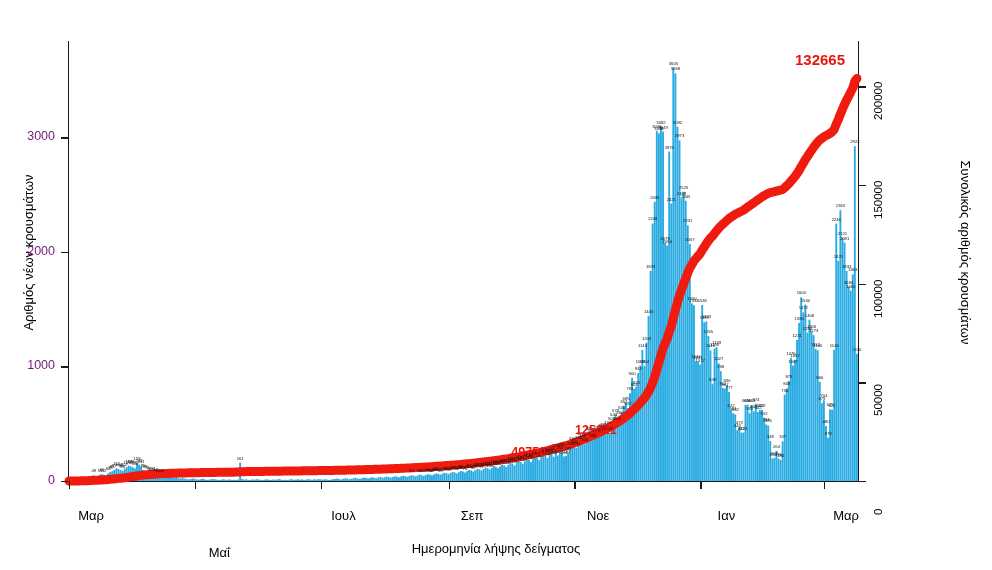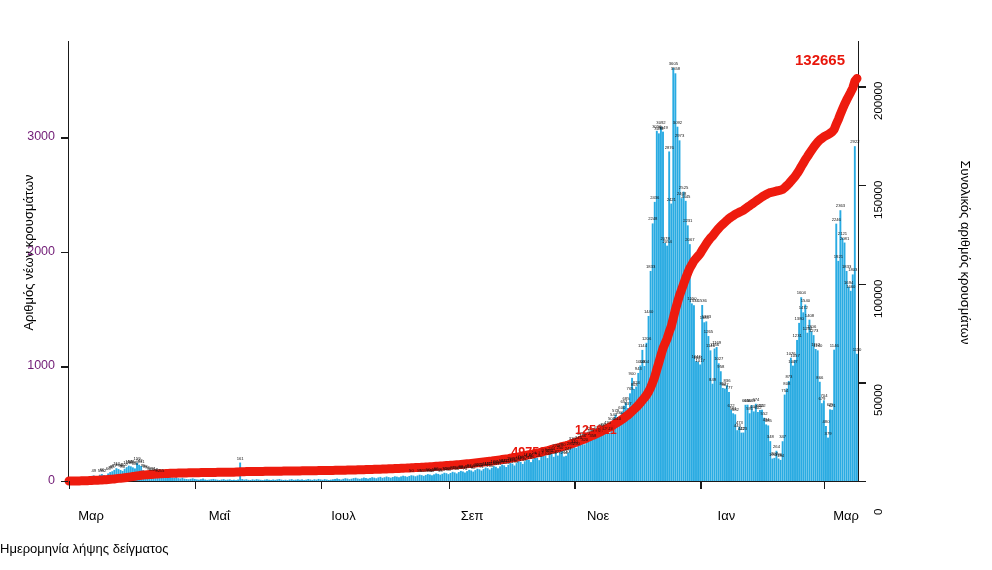--- a/index.html
+++ b/index.html
@@ -38,21 +38,21 @@
 
   #ylabel-left{
     position:absolute;left:-192px;top:245px;width:440px;text-align:center;
     transform:rotate(-90deg);font-size:13px;color:#000;white-space:nowrap;
   }
   #ylabel-right{
     position:absolute;left:745px;top:245px;width:440px;text-align:center;
     transform:rotate(90deg);font-size:13px;color:#000;white-space:nowrap;
   }
   #xlabel{
-    position:absolute;left:0;top:541px;width:992px;text-align:left;
+    position:absolute;left:0;top:541px;width:992px;text-align:center;
     font-size:13px;color:#000;
   }
 
   
   .bar-label{position:absolute;font-size:4.2px;color:#111;white-space:nowrap;
              transform:translateX(-50%);line-height:1;}
 
   
   .cum-annot{position:absolute;color:#e8170c;font-weight:bold;white-space:nowrap;}
   #annot-end{font-size:15px;}
@@ -731,21 +731,21 @@
       <div class="ytick-right" style="left:872px;top:317.7px;">100000</div>
       <div class="ytick-right-mark" style="top:185.0px;"></div>
       <div class="ytick-right" style="left:872px;top:219.0px;">150000</div>
       <div class="ytick-right-mark" style="top:86.4px;"></div>
       <div class="ytick-right" style="left:872px;top:120.4px;">200000</div>
     </div>
   <div id="ticks-bottom">
       <div class="xtick-mark" style="left:69.0px;"></div>
       <div class="xtick-label" style="left:34.0px;">Μαρ</div>
       <div class="xtick-mark" style="left:194.9px;"></div>
-      <div class="xtick-label" style="left:159.9px;">Μαΐ</div>
+      <div class="xtick-label" style="left:159.9px;margin-top:37px;">Μαΐ</div>
       <div class="xtick-mark" style="left:320.7px;"></div>
       <div class="xtick-label" style="left:285.7px;">Ιουλ</div>
       <div class="xtick-mark" style="left:448.6px;"></div>
       <div class="xtick-label" style="left:413.6px;">Σεπ</div>
       <div class="xtick-mark" style="left:574.4px;"></div>
       <div class="xtick-label" style="left:539.4px;">Νοε</div>
       <div class="xtick-mark" style="left:700.2px;"></div>
       <div class="xtick-label" style="left:665.2px;">Ιαν</div>
       <div class="xtick-mark" style="left:824.0px;"></div>
       <div class="xtick-label" style="left:789.0px;">Μαρ</div>

